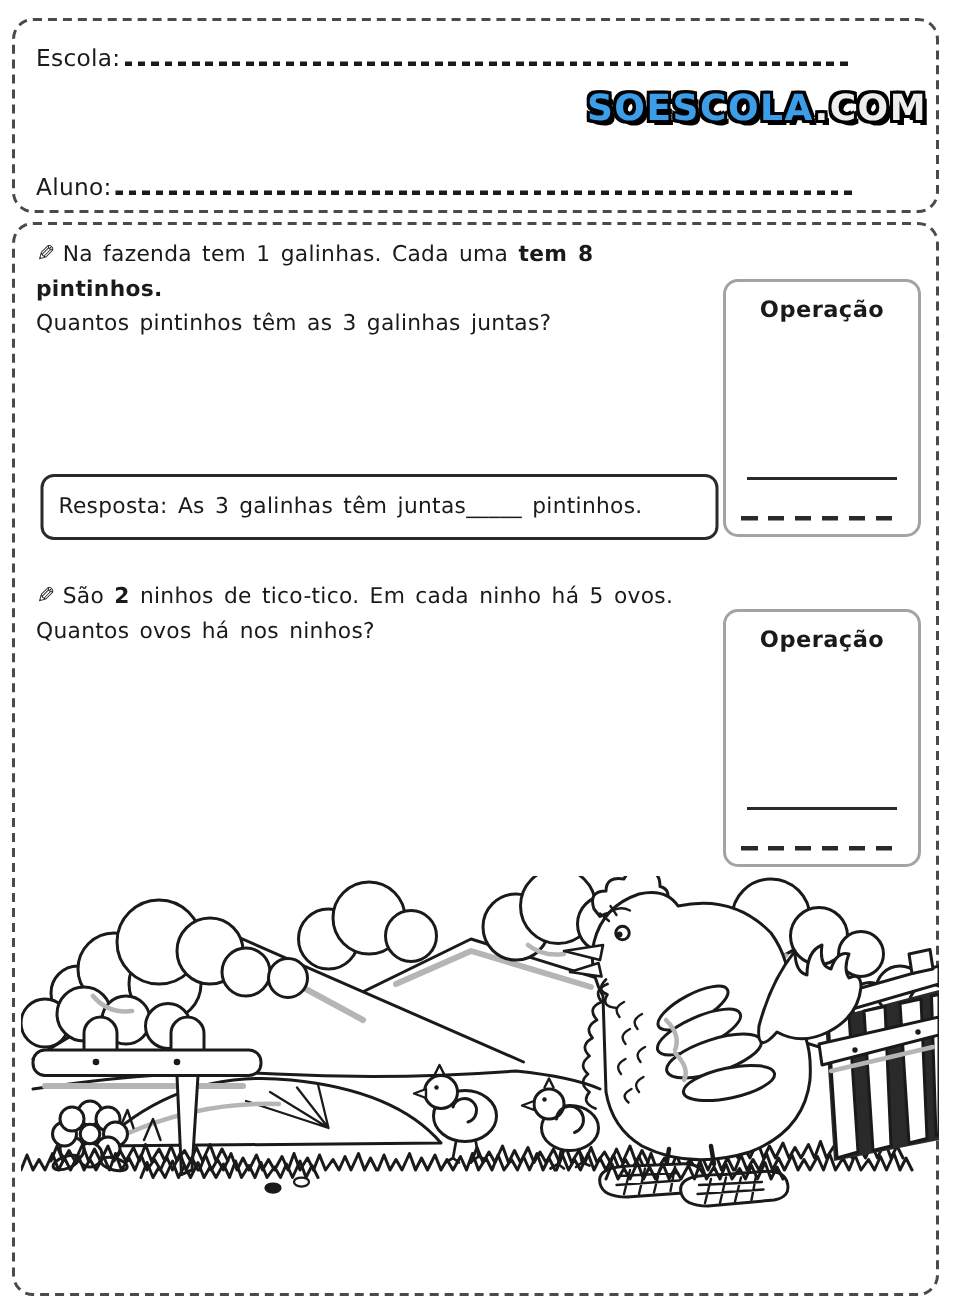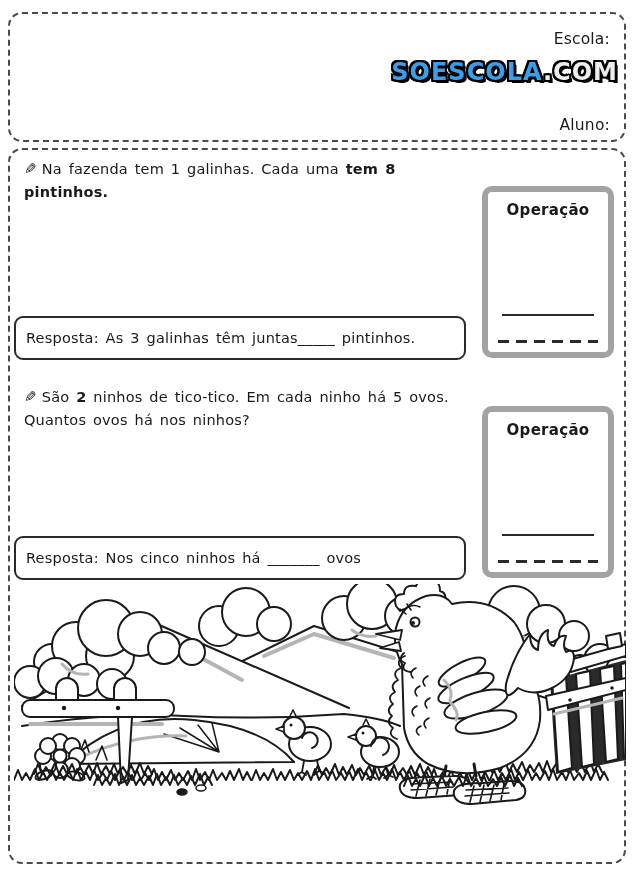--- a/index.html
+++ b/index.html
@@ -2,21 +2,21 @@
 <html style="--logo_blue: #3c9ee8; --logo_com: #ededed; --ink: #1a1a1a;"><head>
 <meta charset="utf-8">
 <style>
   html,body{margin:0;padding:0;background:#fff;}
   .page{position:relative;width:637px;height:876px;background:#fff;overflow:hidden;
         font-family:"DejaVu Sans","Liberation Sans",sans-serif;color:var(--ink,#1a1a1a);}
 
   
   .header-box{position:absolute;left:8px;top:12px;width:618px;height:130px;
               border:2px dashed #4a4a4a;border-radius:14px;box-sizing:border-box;}
-  .hrow{position:absolute;left:14px;right:14px;display:flex;align-items:flex-end;flex-direction:column;}
+  .hrow{position:absolute;left:14px;right:14px;display:flex;align-items:flex-end;}
   .hrow-escola{top:16px;}
   .hrow-data{top:60px;}
   .hrow-aluno{top:102px;justify-content:space-between;}
   .hlabel{font-size:15.5px;white-space:nowrap;letter-spacing:.2px;}
   .dashline{height:3px;background:repeating-linear-gradient(90deg,#1b1b1b 0 5px,transparent 5px 9px);
             margin:0 2px 4px 3px;}
   .flex{flex:1;}
   .escola-line{margin-right:42px;}
   .aluno-line{margin-right:38px;}
   .data-line{width:150px;}
@@ -32,30 +32,30 @@
 
   
   .content-box{position:absolute;left:8px;top:148px;width:618px;height:716px;
                border:2px dashed #4a4a4a;border-radius:14px;box-sizing:border-box;}
   .problem-text{position:absolute;left:14px;width:458px;font-size:14.5px;line-height:23px;
                 letter-spacing:.2px;word-spacing:2px;}
   .p1{top:8px;}
   .p2{top:236px;}
   .pencil{display:inline-block;transform:scaleX(-1);font-size:15px;margin-right:5px;}
 
-  .op-box{position:absolute;left:472px;width:132px;height:172px;border:6px solid #a3a3a3;
+  .op-box{position:absolute;left:472px;width:132px;height:172px;border:2px solid #a3a3a3;
           border-radius:10px;box-sizing:border-box;background:#fff;}
   .op1{top:36px;}
   .op2{top:256px;}
   .op-title{text-align:center;font-weight:bold;font-size:15px;margin-top:9px;letter-spacing:.3px;}
   .op-solid{position:absolute;left:14px;right:14px;bottom:36px;border-top:2.5px solid #2a2a2a;}
   .op-dash{position:absolute;left:10px;right:10px;bottom:9px;height:3px;
            background:repeating-linear-gradient(90deg,#2a2a2a 0 11px,transparent 11px 18px);}
 
-  .resposta-box{position:absolute;left:4px;width:452px;height:44px;border:2px solid #2a2a2a;
+  .resposta-box{position:absolute;left:17px;width:452px;height:44px;border:2px solid #2a2a2a;
                 border-radius:9px;box-sizing:border-box;display:flex;align-items:center;
                 padding-left:10px;font-size:14.5px;letter-spacing:.2px;word-spacing:2px;background:#fff;}
   .r1{top:166px;}
   .r2{top:386px;}
 
   .farm{position:absolute;left:4px;top:434px;width:612px;height:235px;}
 </style>
 </head>
 <body>
 
@@ -70,41 +70,39 @@
       <span class="hlabel">Aluno:</span>
       <span class="dashline flex aluno-line"></span>
     </div>
     <div class="logo"><span class="logo-main">SOESCOLA</span><span class="logo-com">.COM</span></div>
   </div>
 
   <div class="content-box">
 
     <div class="problem-text p1">
       <div><span class="pencil">✎</span><span>Na fazenda tem 1 galinhas. Cada uma </span><b>tem 8 pintinhos.</b><span></span></div>
+      <div>Quantos pintinhos têm as 3 galinhas juntas?</div>
     </div>
     <div class="op-box op1">
       <div class="op-title">Operação</div>
       <div class="op-solid"></div>
       <div class="op-dash"></div>
     </div>
     <div class="resposta-box r1">
       <span>Resposta: As 3 galinhas têm juntas_____ pintinhos.</span>
     </div>
 
     <div class="problem-text p2">
       <div><span class="pencil">✎</span><span>São </span><b>2</b><span> ninhos de tico-tico. Em cada ninho há 5 ovos.</span></div>
       <div>Quantos ovos há nos ninhos?</div>
     </div>
     <div class="op-box op2">
       <div class="op-title">Operação</div>
       <div class="op-solid"></div>
       <div class="op-dash"></div>
-    </div>
-    <div class="resposta-box r2">
-      <span>Resposta: Nos cinco ninhos há _______ ovos</span>
     </div>
 
     <svg class="farm" viewBox="0 0 612 235">
       <defs>
         <path id="tuft" d="M0,0 l4,-10 4,10 4,-7 4,7 5,-11 4,11 4,-8 4,8 5,-10 4,10 4,-7 4,7 5,-9 4,9 4,-11 4,11 5,-8 4,8 4,-10 4,10 5,-7 4,7 4,-9 4,9 5,-11 4,11 4,-8 4,8"></path>
       </defs>
       <g stroke="#1a1a1a" stroke-width="2" fill="none" stroke-linecap="round" stroke-linejoin="round">
 
         <g>
           <polygon points="120,130 300,42 545,120" fill="#fff" stroke="none"></polygon>

